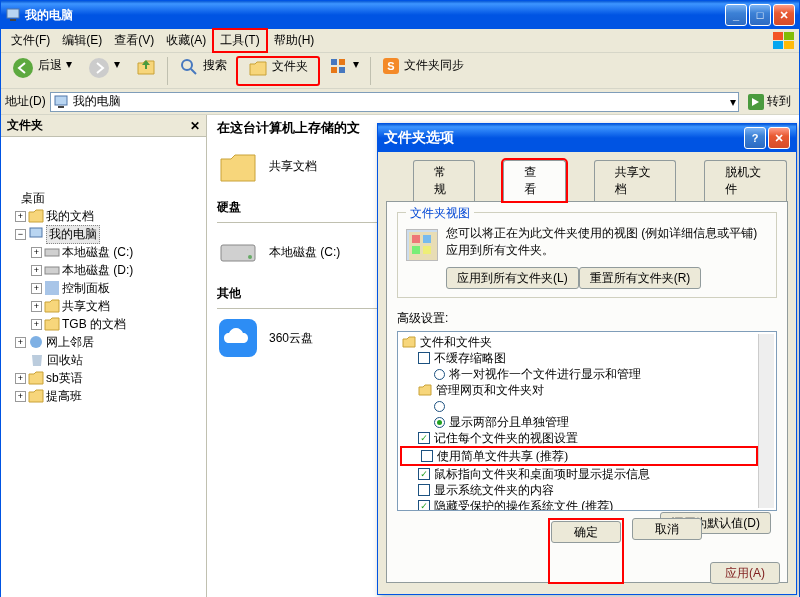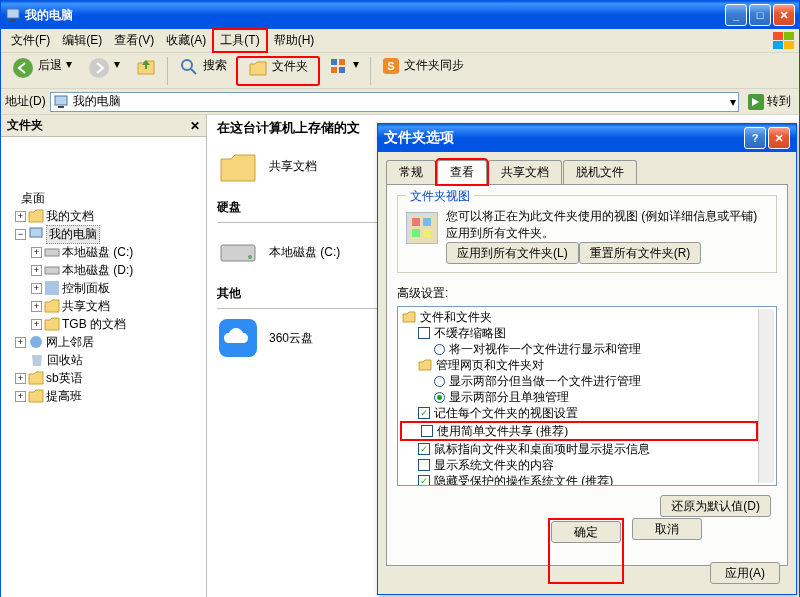--- a/index.html
+++ b/index.html
@@ -42,21 +42,21 @@
 .content h2 { font-size: 13px; margin-bottom: 8px; white-space: nowrap; }
 .cat-icon { width: 42px; height: 42px; }
 .cat-row { display: flex; align-items: center; gap: 10px; margin-bottom: 12px; cursor: pointer; }
 .cat-title { font-size: 12px; font-weight: bold; margin: 6px 0; }
 
 
 .dialog { position: absolute; left: 377px; top: 123px; width: 420px; height: 472px; border: 1px solid #0054e3; background: #ece9d8; box-shadow: 2px 2px 6px rgba(0,0,0,0.3); }
 .dialog .dtitle { height: 28px; background: linear-gradient(to bottom, #0a5bd6, #3d95ff 10%, #0054e3 50%, #0054e3); color: #fff; display: flex; align-items: center; padding: 0 6px; font-weight: bold; font-size: 14px; }
 .dialog .dtitle .dbtns { margin-left: auto; display: flex; gap: 2px; }
 .tabs { display: flex; padding: 8px 8px 0 8px; }
-.tab { padding: 3px 12px; background: #ece9d8; border: 1px solid #919b9c; border-bottom: none; border-radius: 3px 3px 0 0; margin-right: 1px; cursor: pointer; position: relative; }
+.tab { padding: 3px 20px; background: #ece9d8; border: 1px solid #919b9c; border-bottom: none; border-radius: 3px 3px 0 0; margin-right: 1px; cursor: pointer; position: relative; margin-left: 27px; }
 .tab.active { background: #fcfcfa; z-index: 2; }
 .tab.view-red { outline: 2px solid #f00; z-index: 3; }
 .tabpanel { margin: 0 8px 8px 8px; background: #fcfcfa; border: 1px solid #919b9c; height: 382px; padding: 10px; position: relative; }
 .groupbox { border: 1px solid #d0d0bf; position: relative; padding: 12px 8px 8px 8px; }
 .groupbox > legend, .gblegend { position: absolute; top: -8px; left: 8px; background: #fcfcfa; padding: 0 4px; color: #0046d5; }
 .viewrow { display: flex; gap: 8px; align-items: flex-start; }
 .view-icon { width: 32px; height: 32px; border: 1px solid #bbb; background: #cde; margin-top: 4px; }
 .btn { background: #ece9d8; border: 1px solid #919b9c; border-radius: 3px; padding: 2px 10px; cursor: pointer; font-size: 12px; height: 22px; }
 .advbox { margin-top: 12px; }
 .advlabel { margin-bottom: 4px; }
@@ -64,21 +64,21 @@
 .tl-inner { flex: 1; }
 .tl-scroll { width: 16px; background: #eee; border-left: 1px solid #ccc; }
 .tl-row { display: flex; align-items: center; height: 16px; gap: 4px; white-space: nowrap; }
 .cb { width: 12px; height: 12px; border: 1px solid #1c5180; background: #fff; display: inline-flex; align-items: center; justify-content: center; font-size: 9px; color: #21a121; }
 .radio { width: 11px; height: 11px; border: 1px solid #1c5180; border-radius: 50%; background: #fff; display: inline-flex; align-items: center; justify-content: center; }
 .radio.on::after { content: ''; width: 5px; height: 5px; background: #21a121; border-radius: 50%; }
 .red-row-box { border: 2px solid #f00; padding: 0 1px; font-family: Liberation Serif, serif; }
 .restore { position: absolute; right: 16px; bottom: 48px; }
 .dlg-buttons { position: absolute; bottom: 10px; right: 16px; display: flex; gap: 8px; }
 .ok-red { border: 2px solid #f00; padding: 1px; }
-.dlg-buttons .btn.apply { color: #000000; margin-top: 44px; }
+.dlg-buttons .btn.apply { color: #7f1d1d; margin-top: 44px; }
 
 
 .folder-svg { fill: #f7d67b; stroke: #c9a239; }
 .comp-svg { fill: #b9d5f1; stroke: #5076a8; }
 .drive-svg { fill: #d0d0d0; stroke: #888; }
 </style>
 </head>
 <body>
 
 <div class="window">
@@ -326,21 +326,21 @@
         <div class="view-icon">
           <svg width="32" height="32">
               <rect x="2" y="2" width="28" height="28" fill="#e8ddb5"></rect>
               <rect x="5" y="5" width="8" height="8" fill="#e77"></rect>
               <rect x="16" y="5" width="8" height="8" fill="#7be"></rect>
               <rect x="5" y="16" width="8" height="8" fill="#7e7"></rect>
               <rect x="16" y="16" width="8" height="8" fill="#ee7"></rect>
             </svg>
         </div>
         <div style="flex:1">
-          <div style="margin-bottom:0">您可以将正在为此文件夹使用的视图 (例如详细信息或平铺) 应用到所有文件夹。</div>
+          <div style="margin-bottom:8px">您可以将正在为此文件夹使用的视图 (例如详细信息或平铺) 应用到所有文件夹。</div>
           <div style="display:flex;gap:0">
             <button class="btn">应用到所有文件夹(L)</button>
             <button class="btn">重置所有文件夹(R)</button>
           </div>
         </div>
       </div>
     </div>
 
     <div class="advbox">
       <div class="advlabel">高级设置:</div>
@@ -361,21 +361,20 @@
               <span>将一对视作一个文件进行显示和管理</span>
             </div>
           <div class="tl-row" style="padding-left:18px">
               <svg width="14" height="14" viewBox="0 0 14 14">
                 <path class="folder-svg" d="M1 4h4l2-2h6v10H1z"></path>
               </svg>
               <span>管理网页和文件夹对</span>
             </div>
           <div class="tl-row" style="padding-left:34px">
               <span class="radio"></span>
-              <span>显示两部分但当做一个文件进行管理</span>
             </div>
           <div class="tl-row" style="padding-left:34px">
               <span class="radio on"></span>
               <span>显示两部分且单独管理</span>
             </div>
           <div class="tl-row" style="padding-left:18px">
               <span class="cb">✓</span>
               <span>记住每个文件夹的视图设置</span>
             </div>
           <div class="red-row-box">

